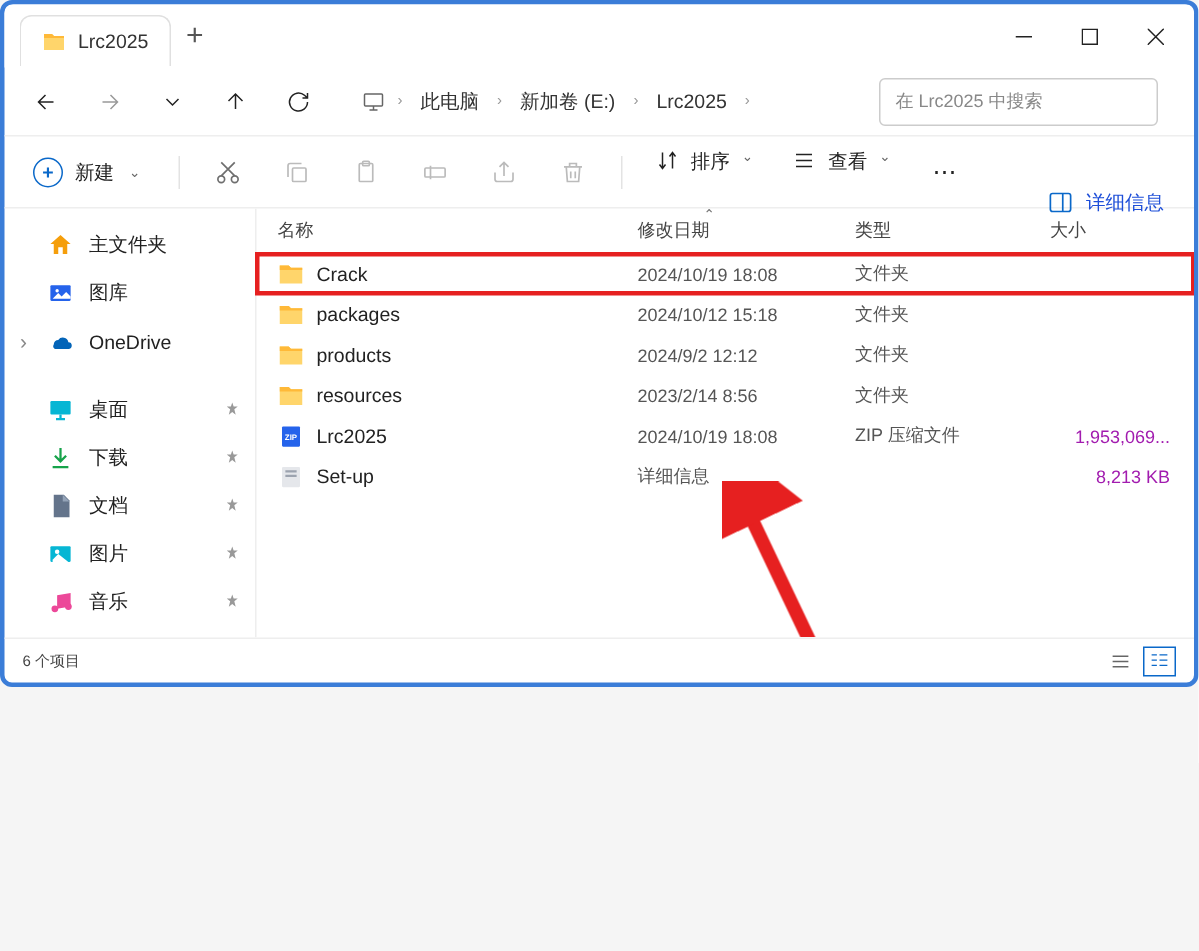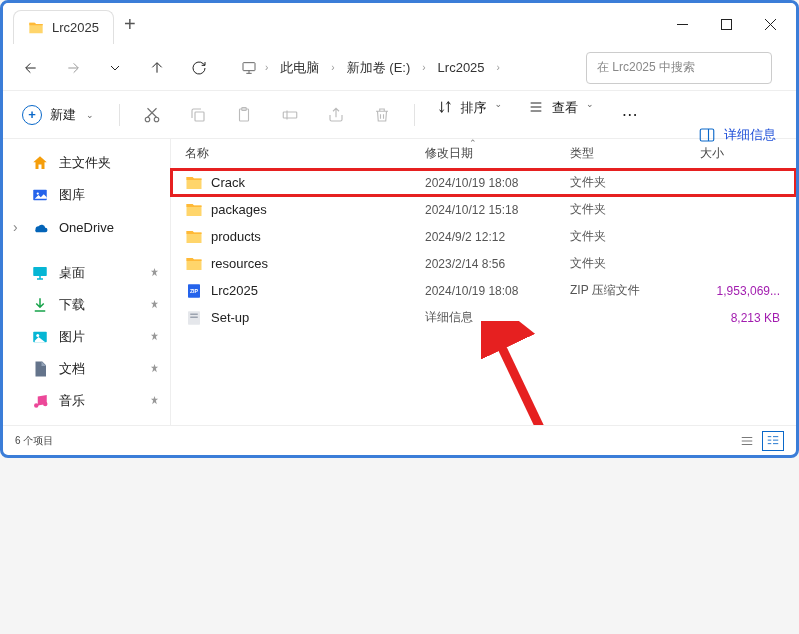--- a/index.html
+++ b/index.html
@@ -275,39 +275,39 @@
                 <path d="M12 3v12m-5-5l5 5 5-5M5 20h14"></path>
               </svg>
             </span>
             <span>下载</span>
             <span class="pin"><svg viewBox="0 0 24 24" fill="currentColor">
                 <path d="M12 2l2 6h6l-5 4 2 8-5-4-5 4 2-8-5-4h6z"></path>
               </svg></span>
           </div>
           <div class="side-item">
             <span class="sicon">
+              <svg viewBox="0 0 24 24" fill="#64748b">
+                <path d="M6 2h9l5 5v15H6z"></path>
+                <path d="M14 2v6h6" fill="#94a3b8"></path>
+              </svg>
+            </span>
+            <span>文档</span>
+            <span class="pin"><svg viewBox="0 0 24 24" fill="currentColor">
+                <path d="M12 2l2 6h6l-5 4 2 8-5-4-5 4 2-8-5-4h6z"></path>
+              </svg></span>
+          </div>
+          <div class="side-item">
+            <span class="sicon">
               <svg viewBox="0 0 24 24" fill="#06b6d4">
                 <rect x="3" y="5" width="18" height="14" rx="1"></rect>
                 <circle cx="9" cy="10" r="2" fill="#fff"></circle>
                 <path d="M5 17l5-5 9 7H5z" fill="#fff"></path>
               </svg>
             </span>
             <span>图片</span>
-            <span class="pin"><svg viewBox="0 0 24 24" fill="currentColor">
-                <path d="M12 2l2 6h6l-5 4 2 8-5-4-5 4 2-8-5-4h6z"></path>
-              </svg></span>
-          </div>
-          <div class="side-item">
-            <span class="sicon">
-              <svg viewBox="0 0 24 24" fill="#64748b">
-                <path d="M6 2h9l5 5v15H6z"></path>
-                <path d="M14 2v6h6" fill="#94a3b8"></path>
-              </svg>
-            </span>
-            <span>文档</span>
             <span class="pin"><svg viewBox="0 0 24 24" fill="currentColor">
                 <path d="M12 2l2 6h6l-5 4 2 8-5-4-5 4 2-8-5-4h6z"></path>
               </svg></span>
           </div>
           <div class="side-item">
             <span class="sicon">
               <svg viewBox="0 0 24 24" fill="#ec4899">
                 <path d="M9 18V6l12-2v12"></path>
                 <circle cx="7" cy="18" r="3"></circle>
                 <circle cx="19" cy="16" r="3"></circle>

